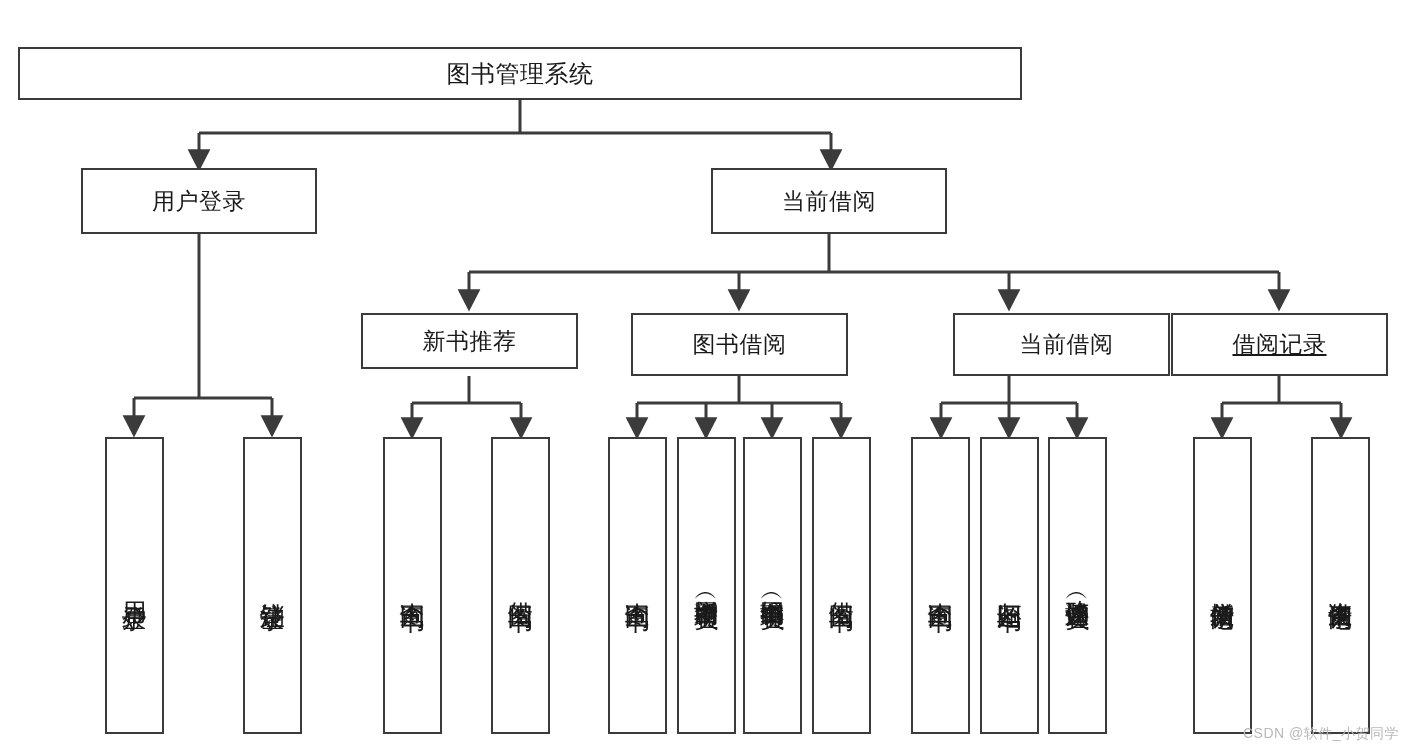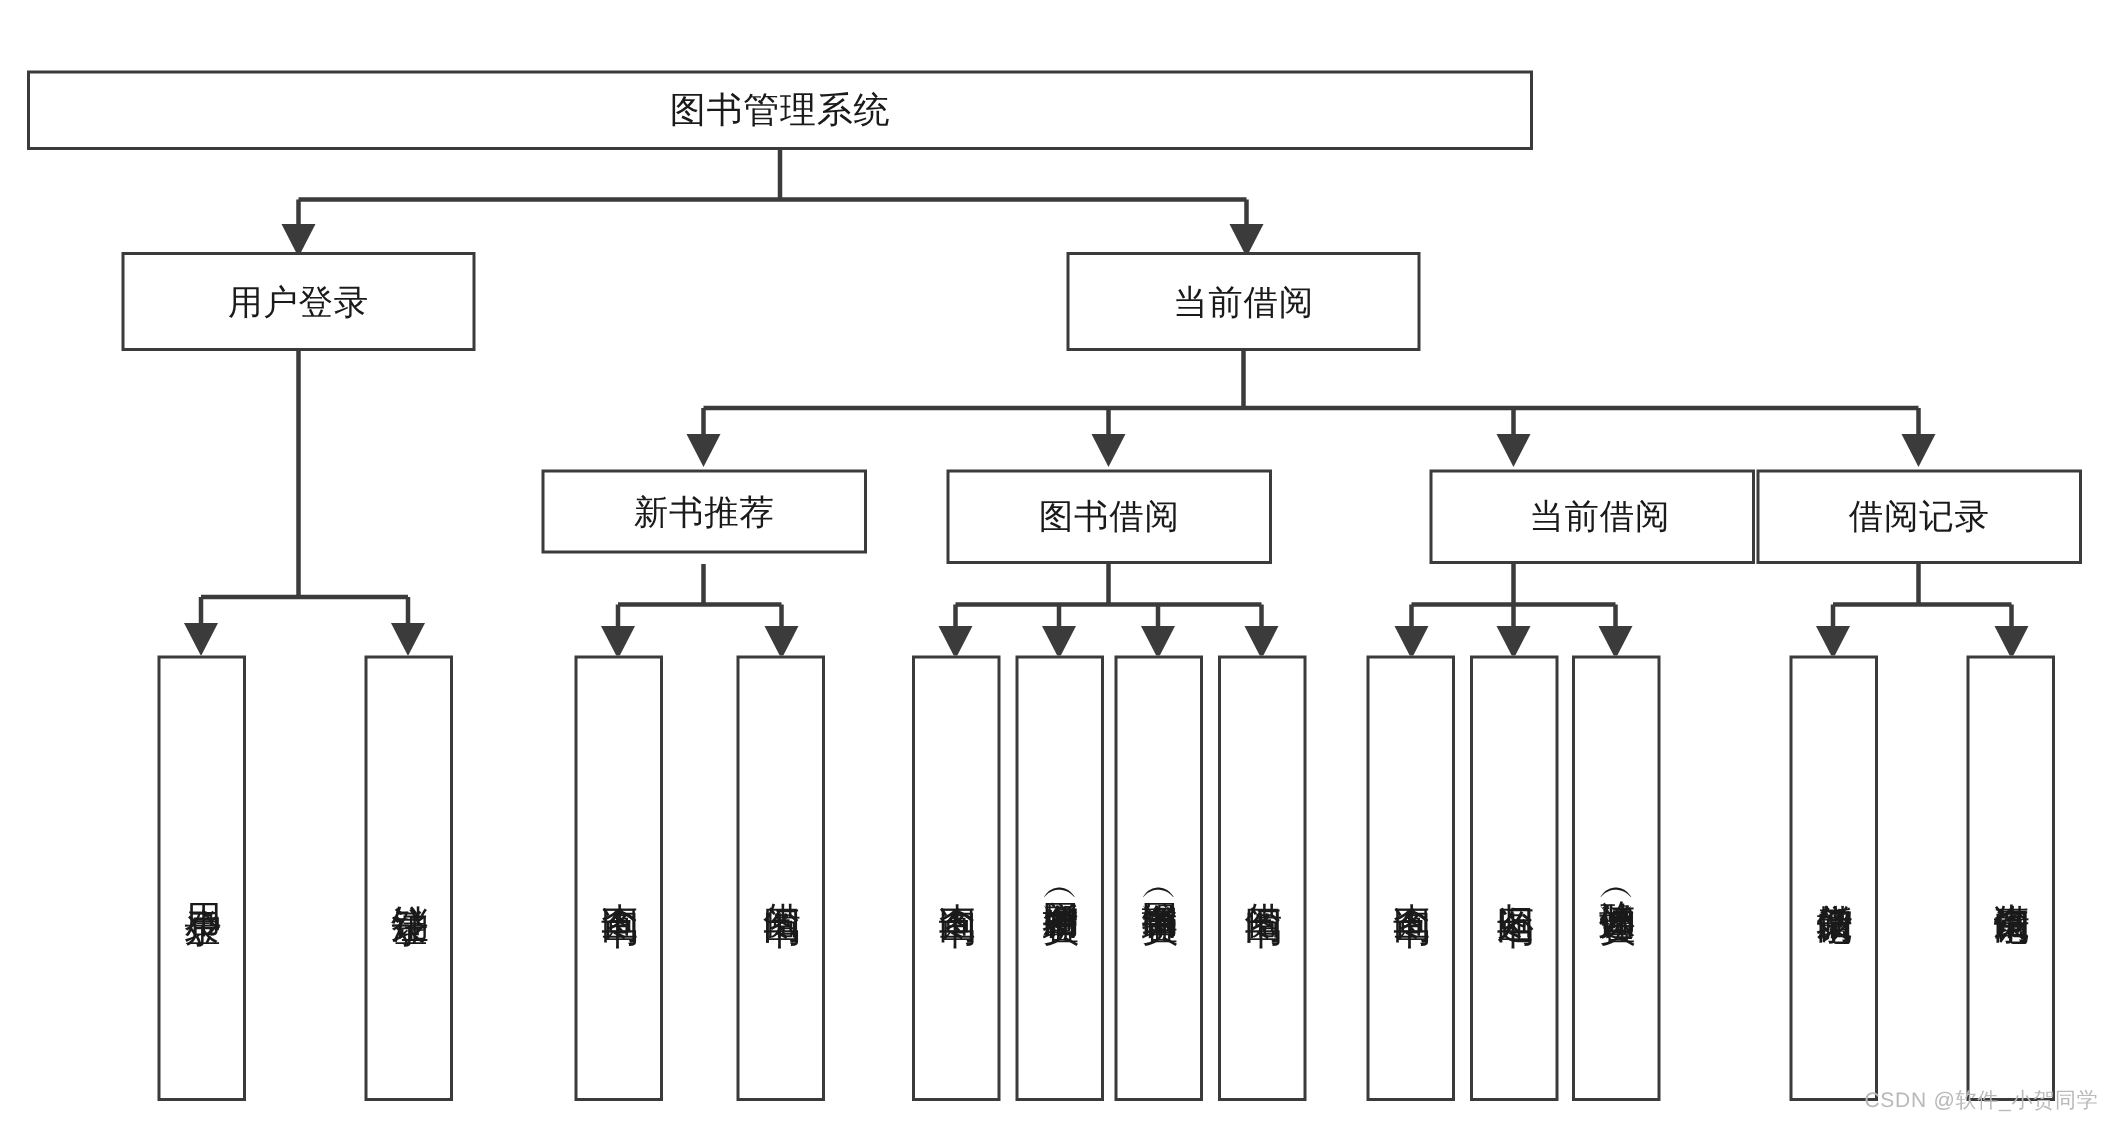--- a/index.html
+++ b/index.html
@@ -148,21 +148,21 @@
 
   <div class="node horiz" style="left:361px; top:313px; width:217px; height:56px;">
     <span class="node-label">新书推荐</span>
   </div>
   <div class="node horiz" style="left:631px; top:313px; width:217px; height:63px;">
     <span class="node-label">图书借阅</span>
   </div>
   <div class="node horiz" style="left:953px; top:313px; width:217px; height:63px;padding-left:10px;">
     <span class="node-label">当前借阅</span>
   </div>
-  <div class="node horiz" style="left:1171px; top:313px; width:217px; height:63px;">
+  <div class="node horiz" style="left:1171px; top:313px; width:217px; height:63px;text-decoration:underline;">
     <span class="node-label">借阅记录</span>
   </div>
 
   <div class="node vert" style="left:105px; top:437px; width:59px; height:297px;">
     <span class="node-label">用户登录</span>
   </div>
   <div class="node vert" style="left:243px; top:437px; width:59px; height:297px;">
     <span class="node-label">注销登录</span>
   </div>
 

